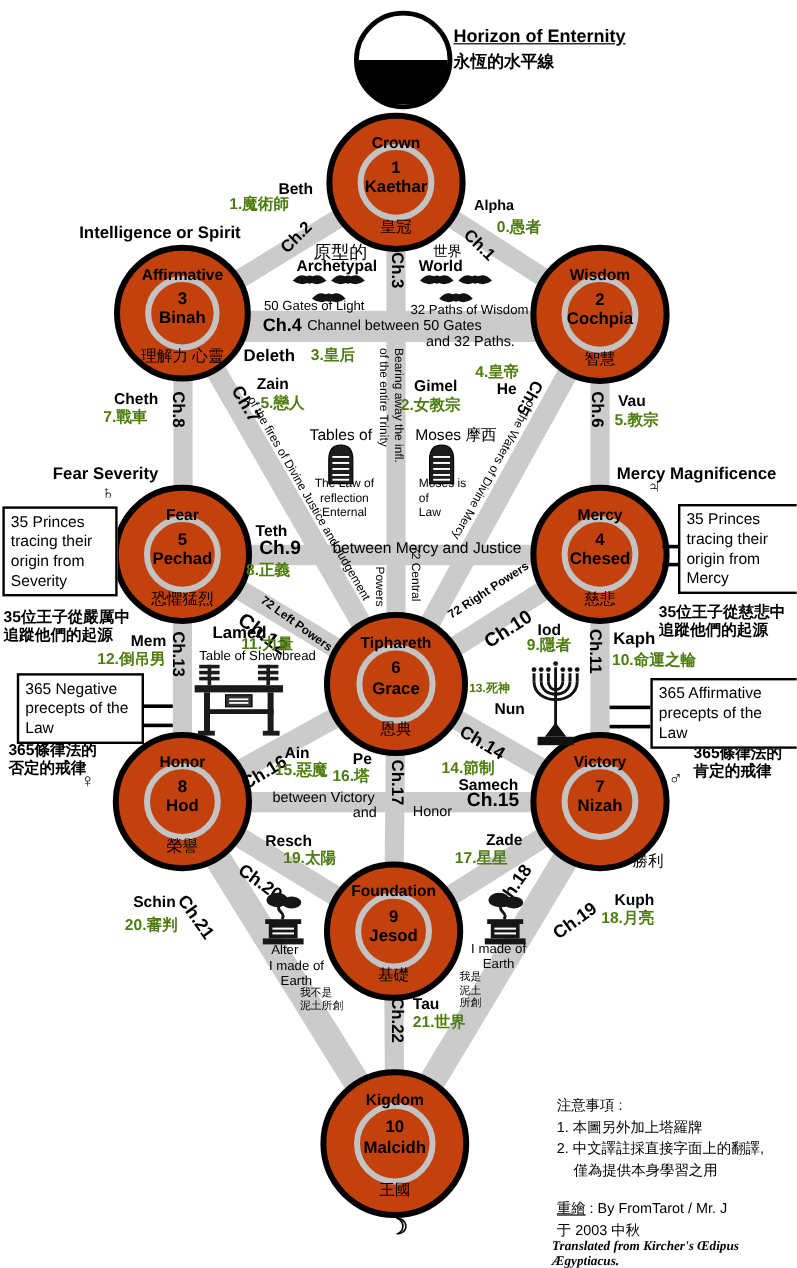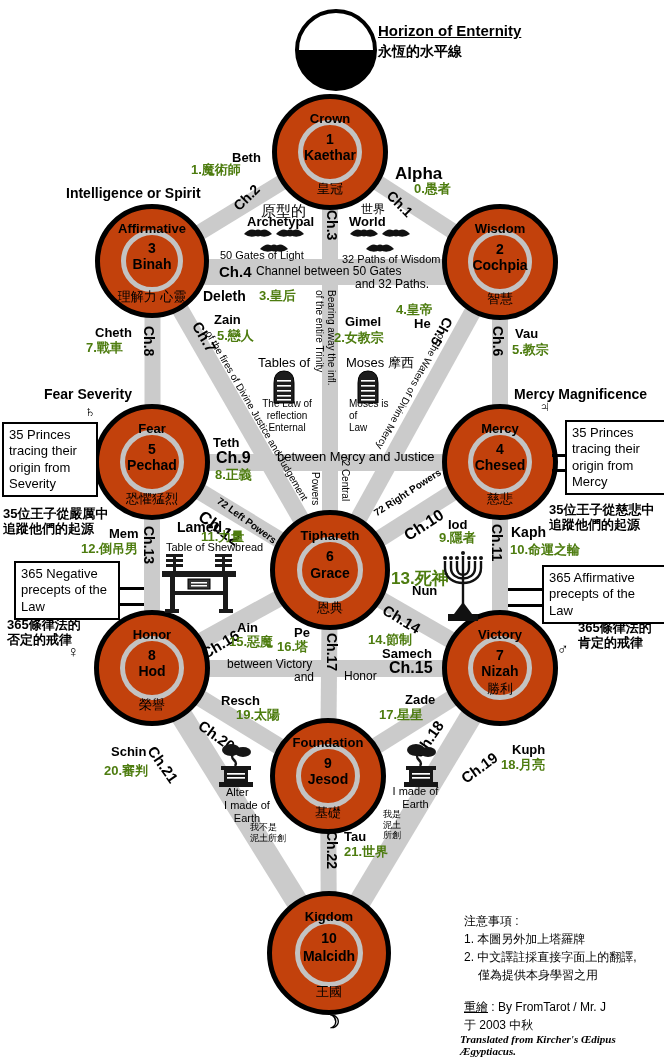--- a/index.html
+++ b/index.html
@@ -111,21 +111,21 @@
         <div class="c-name" style="top: 13.6px;">Tiphareth</div>
         <div class="c-num" style="top: 34px;">6</div>
         <div class="c-tr" style="top: 50.8px;">Grace</div>
         <div class="c-zh" style="top: 85.6px;">恩典</div>
       </div>
       <div class="seph" style="left: 442px; top: 610px; width: 116px; height: 116px;">
         <div class="c-ring" style="left: 21.1px; top: 21.1px; width: 63.8px; height: 63.8px;"></div>
         <div class="c-name" style="top: 12.98px;">Victory</div>
         <div class="c-num" style="top: 32.7px;">7</div>
         <div class="c-tr" style="top: 48.94px;">Nizah</div>
-        <div class="c-zh" style="top: 67px;">勝利</div>
+        <div class="c-zh" style="top: 96px; text-align: right;">勝利</div>
       </div>
       <div class="seph" style="left: 94px; top: 610px; width: 116px; height: 116px;">
         <div class="c-ring" style="left: 21.1px; top: 21.1px; width: 63.8px; height: 63.8px;"></div>
         <div class="c-name" style="top: 12.98px;">Honor</div>
         <div class="c-num" style="top: 32.7px;">8</div>
         <div class="c-tr" style="top: 48.94px;">Hod</div>
         <div class="c-zh" style="top: 82.58px;">榮譽</div>
       </div>
       <div class="seph" style="left: 270px; top: 718px; width: 116px; height: 116px;">
         <div class="c-ring" style="left: 21.1px; top: 21.1px; width: 63.8px; height: 63.8px;"></div>
@@ -149,21 +149,21 @@
       <div class="bar" style="left: 107px; top: 603px; width: 37px; height: 3px;"></div>
       <div class="bar" style="left: 508px; top: 588px; width: 36px; height: 3px;"></div>
       <div class="bar" style="left: 508px; top: 604px; width: 36px; height: 3px;"></div>
       <div class="box" style="left: 2px; top: 422px; width: 82px;">35 Princes tracing their origin from Severity</div>
       <div class="box" style="left: 565px; top: 420px; width: 90px;">35 Princes tracing their origin from Mercy</div>
       <div class="box" style="left: 14px; top: 561px; width: 92px;">365 Negative precepts of the Law</div>
       <div class="box" style="left: 542px; top: 565px; width: 112px;">365 Affirmative precepts of the Law</div>
       <div class="lbl" style="left: 232px; top: 150px; font-size: 13px;">Beth</div>
       <div class="lbl blue" style="left: 191px; top: 162px; font-size: 13px;">1.魔術師</div>
       <div class="lbl" style="left: 236px; top: 200px; font-size: 14px; transform: rotate(-45deg); transform-origin: 0px 50%;">Ch.2</div>
-      <div class="lbl" style="left: 395px; top: 164px; font-size: 17px;">Alpha</div>
+      <div class="lbl" style="left: 395px; top: 164px; font-size: 12px;">Alpha</div>
       <div class="lbl blue" style="left: 414px; top: 181px; font-size: 13px;">0.愚者</div>
       <div class="lbl" style="left: 389px; top: 185px; font-size: 14px; transform: rotate(45deg); transform-origin: 0px 50%;">Ch.1</div>
       <div class="lbl" style="left: 66px; top: 185px; font-size: 14px;">Intelligence or Spirit</div>
       <div class="lbl" style="left: 340px; top: 210px; font-size: 14px; transform: rotate(90deg); transform-origin: 0px 0px;">Ch.3</div>
       <div class="lbl nw" style="left: 261px; top: 202px; font-size: 15px;">原型的</div>
       <div class="lbl" style="left: 247px; top: 214px; font-size: 13px;">Archetypal</div>
       <div class="lbl nw" style="left: 361px; top: 202px; font-size: 12px;">世界</div>
       <div class="lbl" style="left: 349px; top: 214px; font-size: 13px;">World</div>
       <div class="lbl nw" style="left: 220px; top: 249px; font-size: 11px;">50 Gates of Light</div>
       <div class="lbl nw" style="left: 342px; top: 253px; font-size: 11px;">32 Paths of Wisdom</div>
@@ -203,40 +203,40 @@
         <div>Moses is</div>
         <div>of</div>
         <div>Law</div>
       </div>
       <div class="lbl" style="left: 44px; top: 386px; font-size: 14px;">Fear Severity</div>
       <div class="lbl" style="left: 514px; top: 386px; font-size: 14px;">Mercy Magnificence</div>
       <div class="lbl" style="left: 84px; top: 403px; font-size: 16px;">♄</div>
       <div class="lbl" style="left: 539px; top: 398px; font-size: 16px;">♃</div>
       <div class="lbl" style="left: 213px; top: 435px; font-size: 13px;">Teth</div>
       <div class="lbl" style="left: 216px; top: 449px; font-size: 16px;">Ch.9</div>
-      <div class="lbl blue" style="left: 215px; top: 467px; font-size: 13px; text-align: right;">8.正義</div>
+      <div class="lbl blue" style="left: 205px; top: 467px; font-size: 13px; text-align: right;">8.正義</div>
       <div class="lbl nw" style="left: 277px; top: 449px; font-size: 13px;">between Mercy and Justice</div>
       <div class="lbl nw" style="left: 351px; top: 455px; font-size: 10px; transform: rotate(90deg); transform-origin: 0px 0px;">72 Central</div>
       <div class="lbl nw" style="left: 321px; top: 472px; font-size: 10px; transform: rotate(90deg); transform-origin: 0px 0px;">Powers</div>
       <div class="lbl" style="left: 218px; top: 494px; font-size: 10px; transform: rotate(36deg); transform-origin: 0px 50%;">72 Left Powers</div>
       <div class="lbl" style="left: 375px; top: 508px; font-size: 10px; transform: rotate(-33deg); transform-origin: 0px 50%;">72 Right Powers</div>
       <div class="lbl" style="left: 200px; top: 505px; font-size: 17px; transform: rotate(36deg); transform-origin: 0px 50%;">Ch.12</div>
       <div class="lbl" style="left: 406px; top: 528px; font-size: 16px; transform: rotate(-33deg); transform-origin: 0px 50%;">Ch.10</div>
       <div class="lbl" style="left: 109px; top: 526px; font-size: 13px;">Mem</div>
       <div class="lbl blue" style="left: 81px; top: 541px; font-size: 13px;">12.倒吊男</div>
       <div class="lbl" style="left: 157px; top: 526px; font-size: 14px; transform: rotate(90deg); transform-origin: 0px 0px;">Ch.13</div>
       <div class="lbl" style="left: 177px; top: 519px; font-size: 14px;">Lamed</div>
       <div class="lbl blue" style="left: 201px; top: 529px; font-size: 13px;">11.力量</div>
       <div class="lbl nw" style="left: 166px; top: 541px; font-size: 11px;">Table of Shewbread</div>
       <div class="lbl" style="left: 448px; top: 517px; font-size: 13px;">Iod</div>
       <div class="lbl blue" style="left: 439px; top: 530px; font-size: 13px;">9.隱者</div>
       <div class="lbl" style="left: 505px; top: 524px; font-size: 14px; transform: rotate(90deg); transform-origin: 0px 0px;">Ch.11</div>
       <div class="lbl" style="left: 511px; top: 524px; font-size: 14px;">Kaph</div>
       <div class="lbl blue" style="left: 510px; top: 542px; font-size: 13px;">10.命運之輪</div>
-      <div class="lbl blue" style="left: 391px; top: 569px; font-size: 17px;">13.死神</div>
+      <div class="lbl blue" style="left: 391px; top: 569px; font-size: 10px;">13.死神</div>
       <div class="lbl" style="left: 412px; top: 583px; font-size: 13px;">Nun</div>
       <div class="lbl" style="left: 384px; top: 600px; font-size: 15px; transform: rotate(31deg); transform-origin: 0px 50%;">Ch.14</div>
       <div class="lbl" style="left: 3px; top: 506px; font-size: 13px;">
         <div>35位王子從嚴厲中</div>
         <div>追蹤他們的起源</div>
       </div>
       <div class="lbl" style="left: 549px; top: 502px; font-size: 13px;">
         <div>35位王子從慈悲中</div>
         <div>追蹤他們的起源</div>
       </div>

